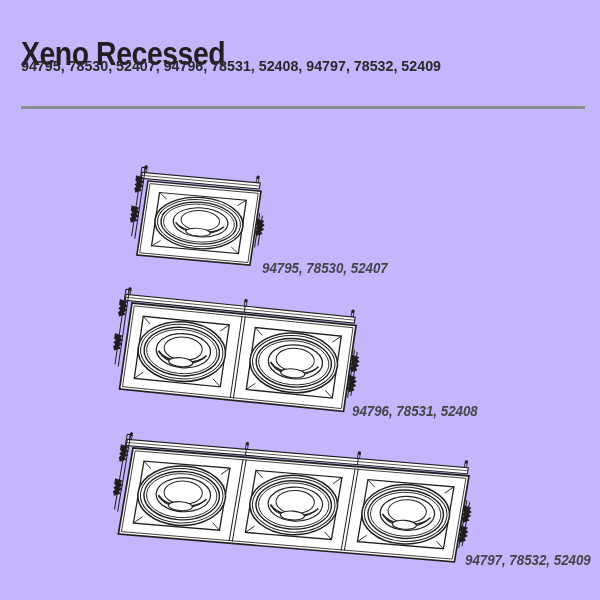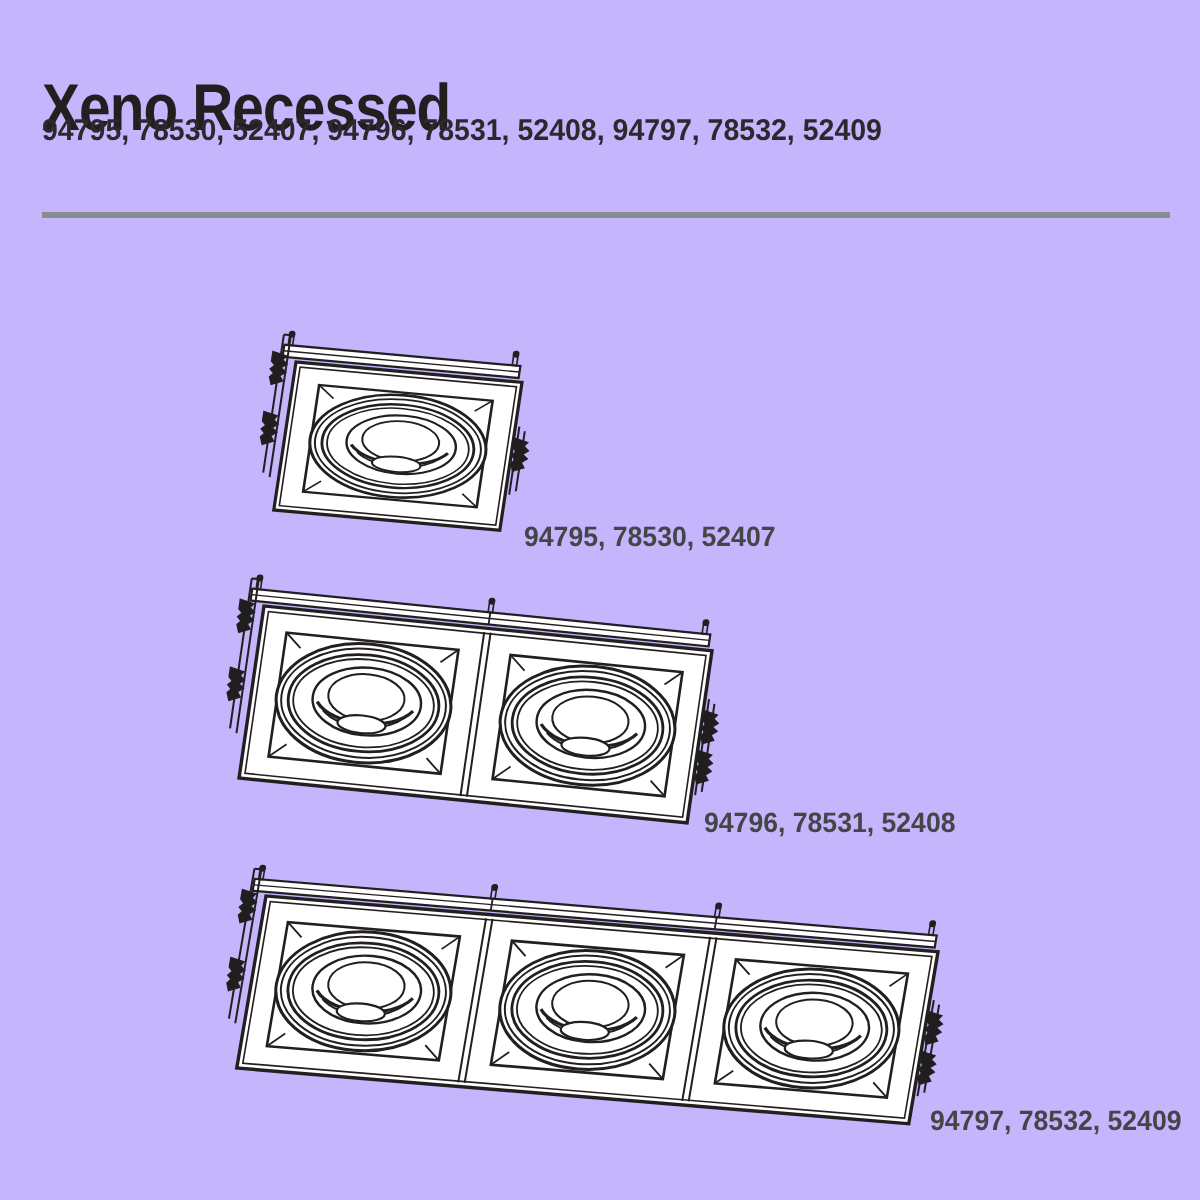--- a/index.html
+++ b/index.html
@@ -20,21 +20,21 @@
   .partnums{
     position:absolute;left:21px;top:57px;
     font-size:15px;font-weight:700;letter-spacing:0px;
     transform:scaleX(0.95);transform-origin:left top;
     white-space:nowrap;color:#2a2a2c;
   }
   .rule{
     position:absolute;left:21px;top:106px;
     width:564px;height:3px;background:#8a8d8f;
   }
-  .art{position:absolute;left:0;top:0;width:600px;height:600px;}
+  .art{position:absolute;left:0;top:0;width:600px;height:600px;font-style:italic;}
   .fig-label{
     position:absolute;
     font-size:14px;font-weight:700;
     transform:scaleX(0.95);transform-origin:left top;
     white-space:nowrap;color:#454547;
   }
   svg{position:absolute;left:0;top:0;}
 </style>
 </head>
 <body>

